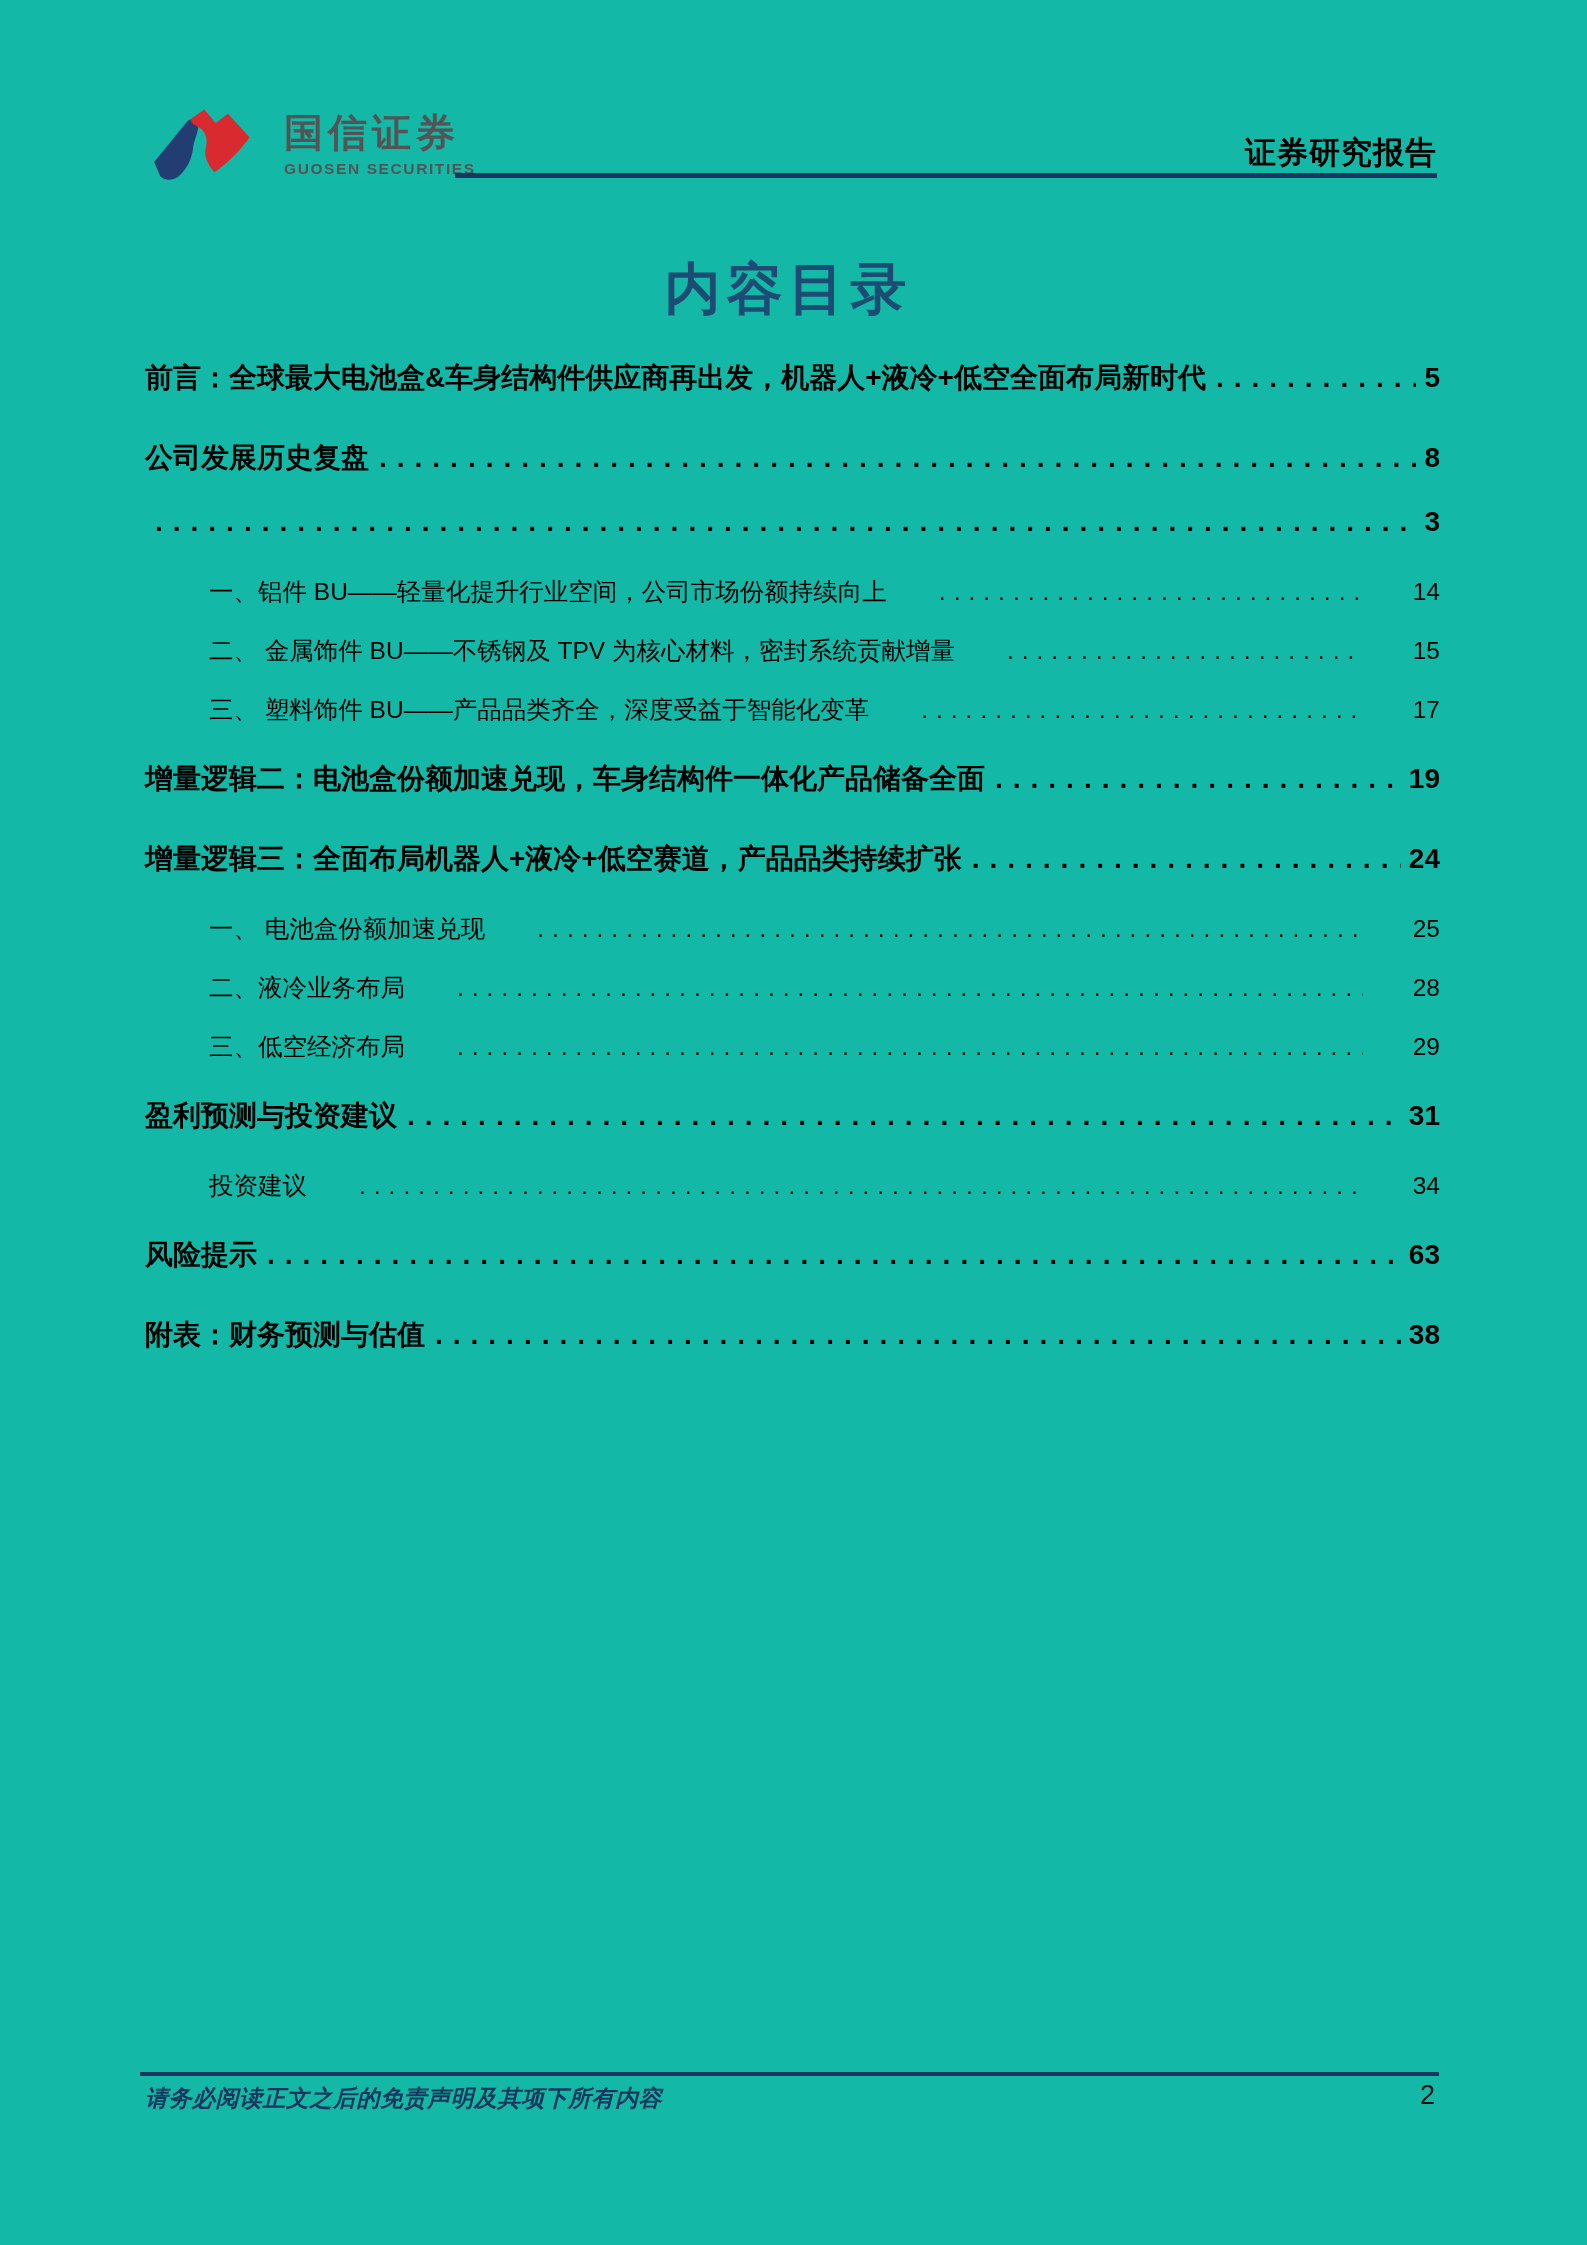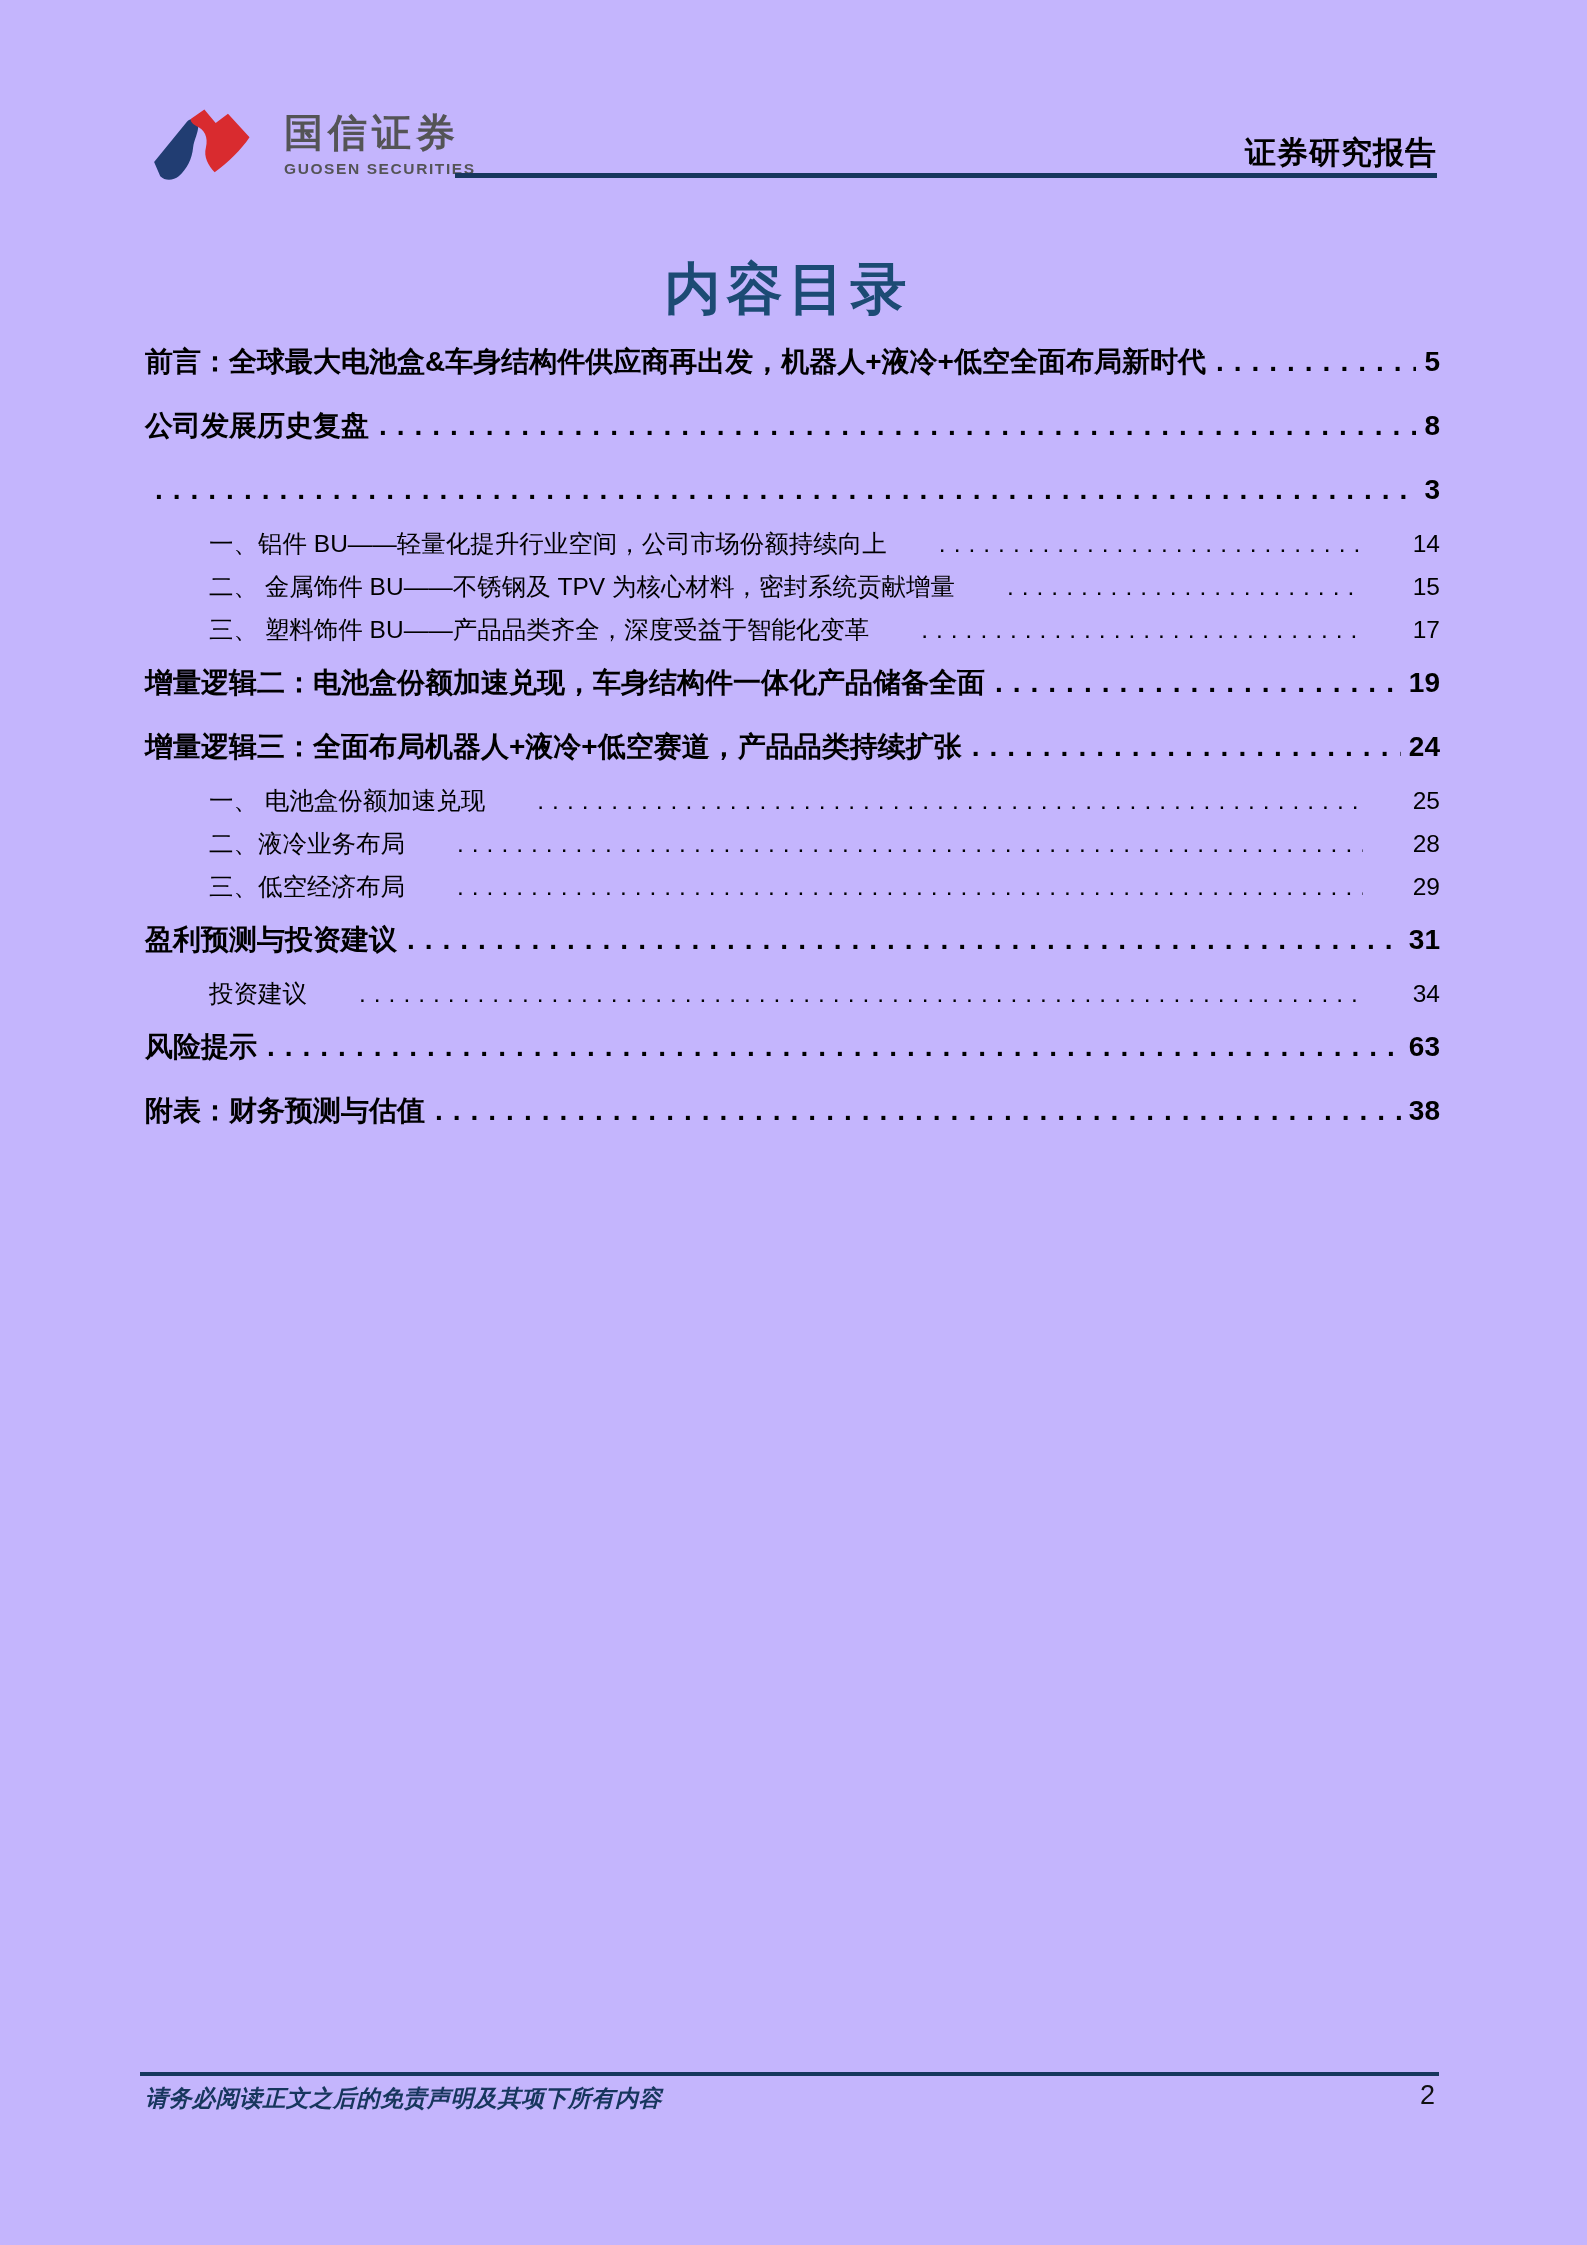--- a/index.html
+++ b/index.html
@@ -1,21 +1,21 @@
 <!DOCTYPE html>
 <html><head>
 <meta charset="utf-8">
 <style>
   * { margin:0; padding:0; box-sizing:border-box; }
   html,body { background:#9c9c9c; }
   .page {
     position:relative;
     width:1587px; height:2245px;
     margin:0 auto;
-    background:#c4b5fd;
+    background:#14b8a6;
     font-family:"Liberation Sans", sans-serif;
     overflow:hidden;
   }
 
   
   .brand { position:absolute; left:150px; top:108px; display:flex; align-items:flex-start; }
   .brand-icon { width:118px; height:78px; flex:none; }
   .brand-text { margin-left:16px; padding-top:4px; }
   .brand-cn { font-size:39px; font-weight:700; color:#545456; letter-spacing:5px; line-height:42px; }
   .brand-en { font-size:15.5px; font-weight:700; color:#545456; letter-spacing:1.6px; margin-top:6px; }
@@ -34,21 +34,21 @@
     text-align:center;
     font-size:56px; font-weight:700; color:#1c4b74; letter-spacing:6px;
   }
   #toc {
     position:absolute; left:145px; right:147px; top:330px;
     display:flex; flex-direction:column;
   }
   .toc-row { display:flex; align-items:baseline; }
   .toc-row.l1 { font-weight:700; font-size:28px; line-height:46px; margin:9px 0; color:#000; }
   .toc-row.l2 { font-weight:400; font-size:24.5px; line-height:43px; padding-left:64px; color:#000;gap:42px; }
-  .toc-entry-title { flex:none; white-space:nowrap; }
+  .toc-entry-title { flex:none; white-space:nowrap;margin-top:16px; }
   .toc-dots {
     flex:1 1 auto; overflow:hidden; white-space:nowrap;
     margin:0 8px 0 10px;
   }
   .l1 .toc-dots { letter-spacing:10px; font-weight:700; }
   .l2 .toc-dots { letter-spacing:8px; }
   .toc-page { flex:none; white-space:nowrap; }
 
   
   .footer-rule {

